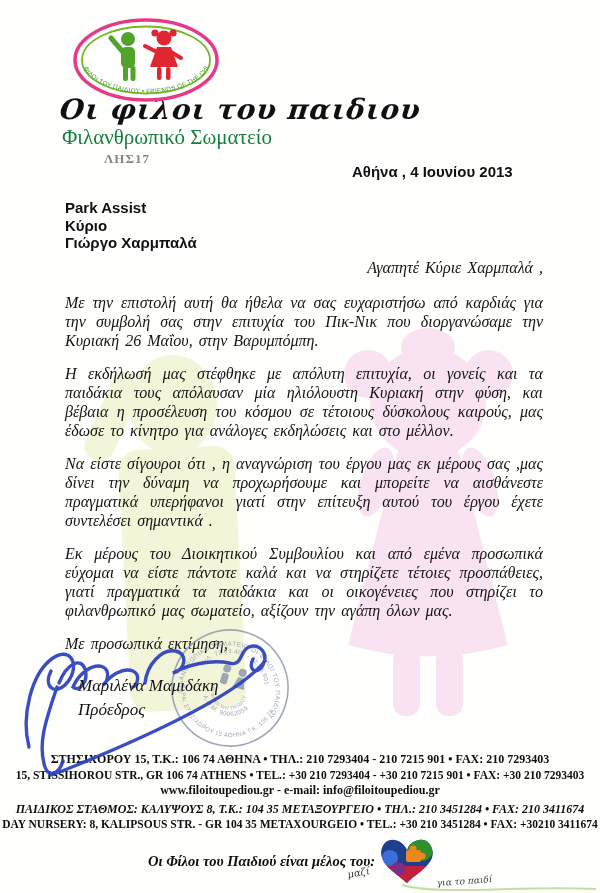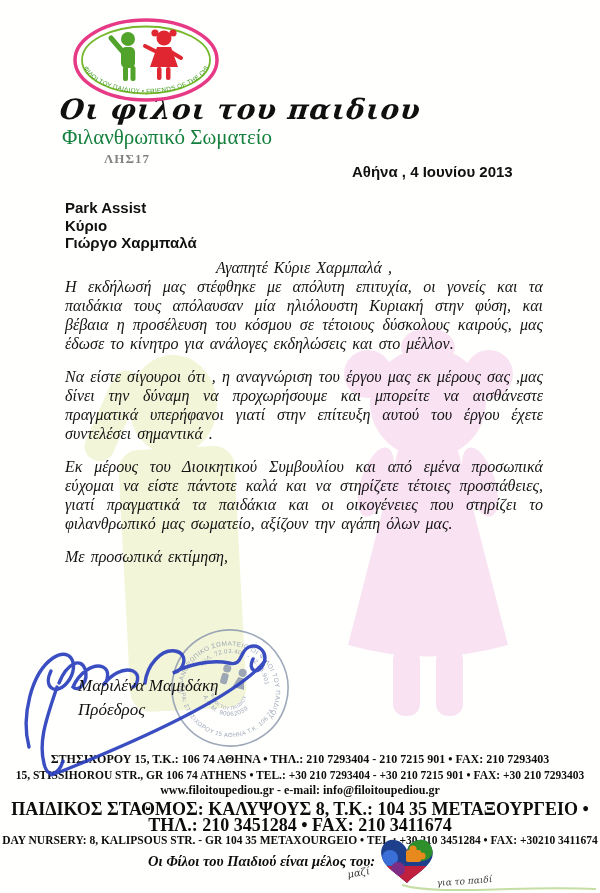--- a/index.html
+++ b/index.html
@@ -13,32 +13,32 @@
   .sub-english{left:62px;top:147px;font:400 21px/22px "Liberation Serif",serif;
                letter-spacing:3.5px;color:#141414;}
   .overprint{left:90px;top:151px;font:700 13px "Liberation Serif",serif;color:rgba(25,25,25,.55);
              letter-spacing:1px;padding-left:14px;}
   .date-line{left:352px;top:163px;font:700 15px "Liberation Sans",sans-serif;color:#101010;}
   .recipient{left:65px;top:199px;font:700 15px/17.5px "Liberation Sans",sans-serif;color:#101010;}
   
   .body-text{left:65px;top:258px;width:478px;z-index:2;
              font:italic 16px/19px "Liberation Serif",serif;color:#131313;text-align:justify;}
   .body-text p{margin:0 0 14px 0;word-spacing:2px;}
-  .body-text .greeting{margin-bottom:0;text-align:center;}
+  .body-text .greeting{margin-bottom:16px;text-align:right;}
   .body-text .closing{text-align:left;margin-top:1px;}
   
   .sig-name{left:78px;top:674px;z-index:5;font:italic 17px/24px "Liberation Serif",serif;color:#111;}
   .svg-layer{pointer-events:none;}
   
   .footer{left:0;top:752px;width:600px;text-align:center;z-index:2;
           font-family:"Liberation Serif",serif;font-weight:700;color:#0d0d0d;}
   .footer .f1{font-size:12px;line-height:15.5px;}
   .footer .f2{font-size:11.5px;line-height:15.5px;}
   .footer .f3{font-size:12px;line-height:15.5px;}
-  .footer .f4{font-size:18px;line-height:16px;margin-top:2px;}
+  .footer .f4{font-size:12px;line-height:16px;margin-top:2px;font-style:italic;}
   .footer .f5{font-size:11.5px;line-height:15.5px;}
   .member-label{left:148px;top:853px;z-index:2;font:italic 700 14.5px "Liberation Serif",serif;color:#0d0d0d;}
 </style>
 </head>
 <body>
 
 <div class="page">
 
   <svg class="abs svg-layer" style="left:0;top:0;z-index:0;" width="600" height="893" viewBox="0 0 600 893">
     <g fill="#f3f5d8">
@@ -92,20 +92,21 @@
   <div class="abs date-line">Αθήνα , 4 Ιουνίου 2013</div>
 
   <div class="abs recipient">
     <div>Park Assist</div>
     <div>Κύριο</div>
     <div>Γιώργο Χαρμπαλά</div>
   </div>
 
   <div class="abs body-text">
     <p class="greeting">Αγαπητέ Κύριε Χαρμπαλά ,</p>
+    <p>Με την επιστολή αυτή θα ήθελα να σας ευχαριστήσω από καρδιάς για την συμβολή σας στην επιτυχία του Πικ-Νικ που διοργανώσαμε την Κυριακή 26 Μαΐου, στην Βαρυμπόμπη.</p>
     <p>Η εκδήλωσή μας στέφθηκε με απόλυτη επιτυχία, οι γονείς και τα παιδάκια τους απόλαυσαν μία ηλιόλουστη Κυριακή στην φύση, και βέβαια η προσέλευση του κόσμου σε τέτοιους δύσκολους καιρούς, μας έδωσε το κίνητρο για ανάλογες εκδηλώσεις και στο μέλλον.</p>
     <p>Να είστε σίγουροι ότι , η αναγνώριση του έργου μας εκ μέρους σας ,μας δίνει την δύναμη να προχωρήσουμε και μπορείτε να αισθάνεστε πραγματικά υπερήφανοι γιατί στην επίτευξη αυτού του έργου έχετε συντελέσει σημαντικά .</p>
     <p>Εκ μέρους του Διοικητικού Συμβουλίου και από εμένα προσωπικά εύχομαι να είστε πάντοτε καλά και να στηρίζετε τέτοιες προσπάθειες, γιατί πραγματικά τα παιδάκια και οι οικογένειες που στηρίζει το φιλανθρωπικό μας σωματείο, αξίζουν την αγάπη όλων μας.</p>
     <p class="closing">Με προσωπικά εκτίμηση,</p>
   </div>
 
   <svg class="abs svg-layer" style="left:160px;top:620px;z-index:3;opacity:.85;" width="140" height="140" viewBox="0 0 140 140">
     <g transform="rotate(16 70 68)" fill="#8d99ae" font-family="Liberation Sans,sans-serif">
       <circle cx="70" cy="68" r="58" fill="none" stroke="#8d99ae" stroke-width="1.6"></circle>
       <path id="stampOuter" d="M 31,99 A 47,47 0 1 1 109,99" fill="none"></path>

